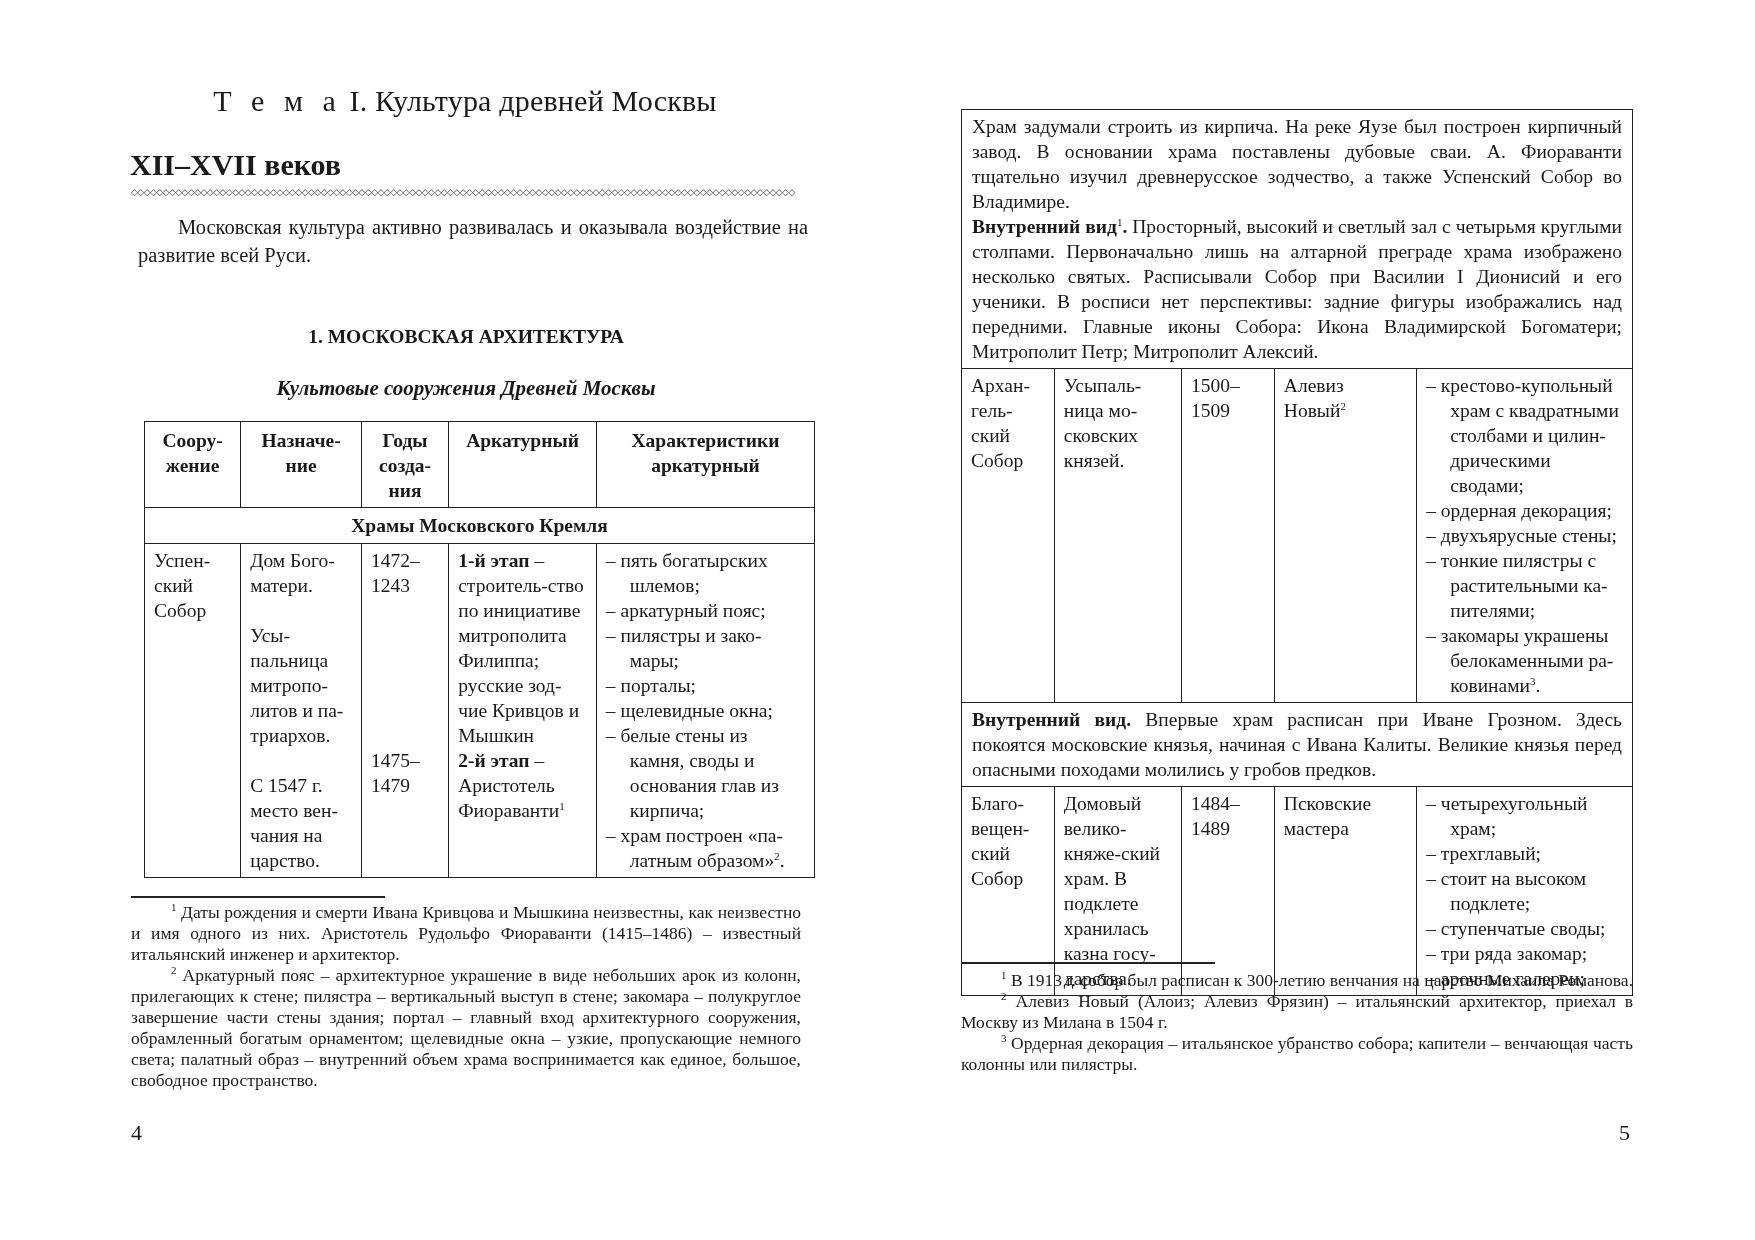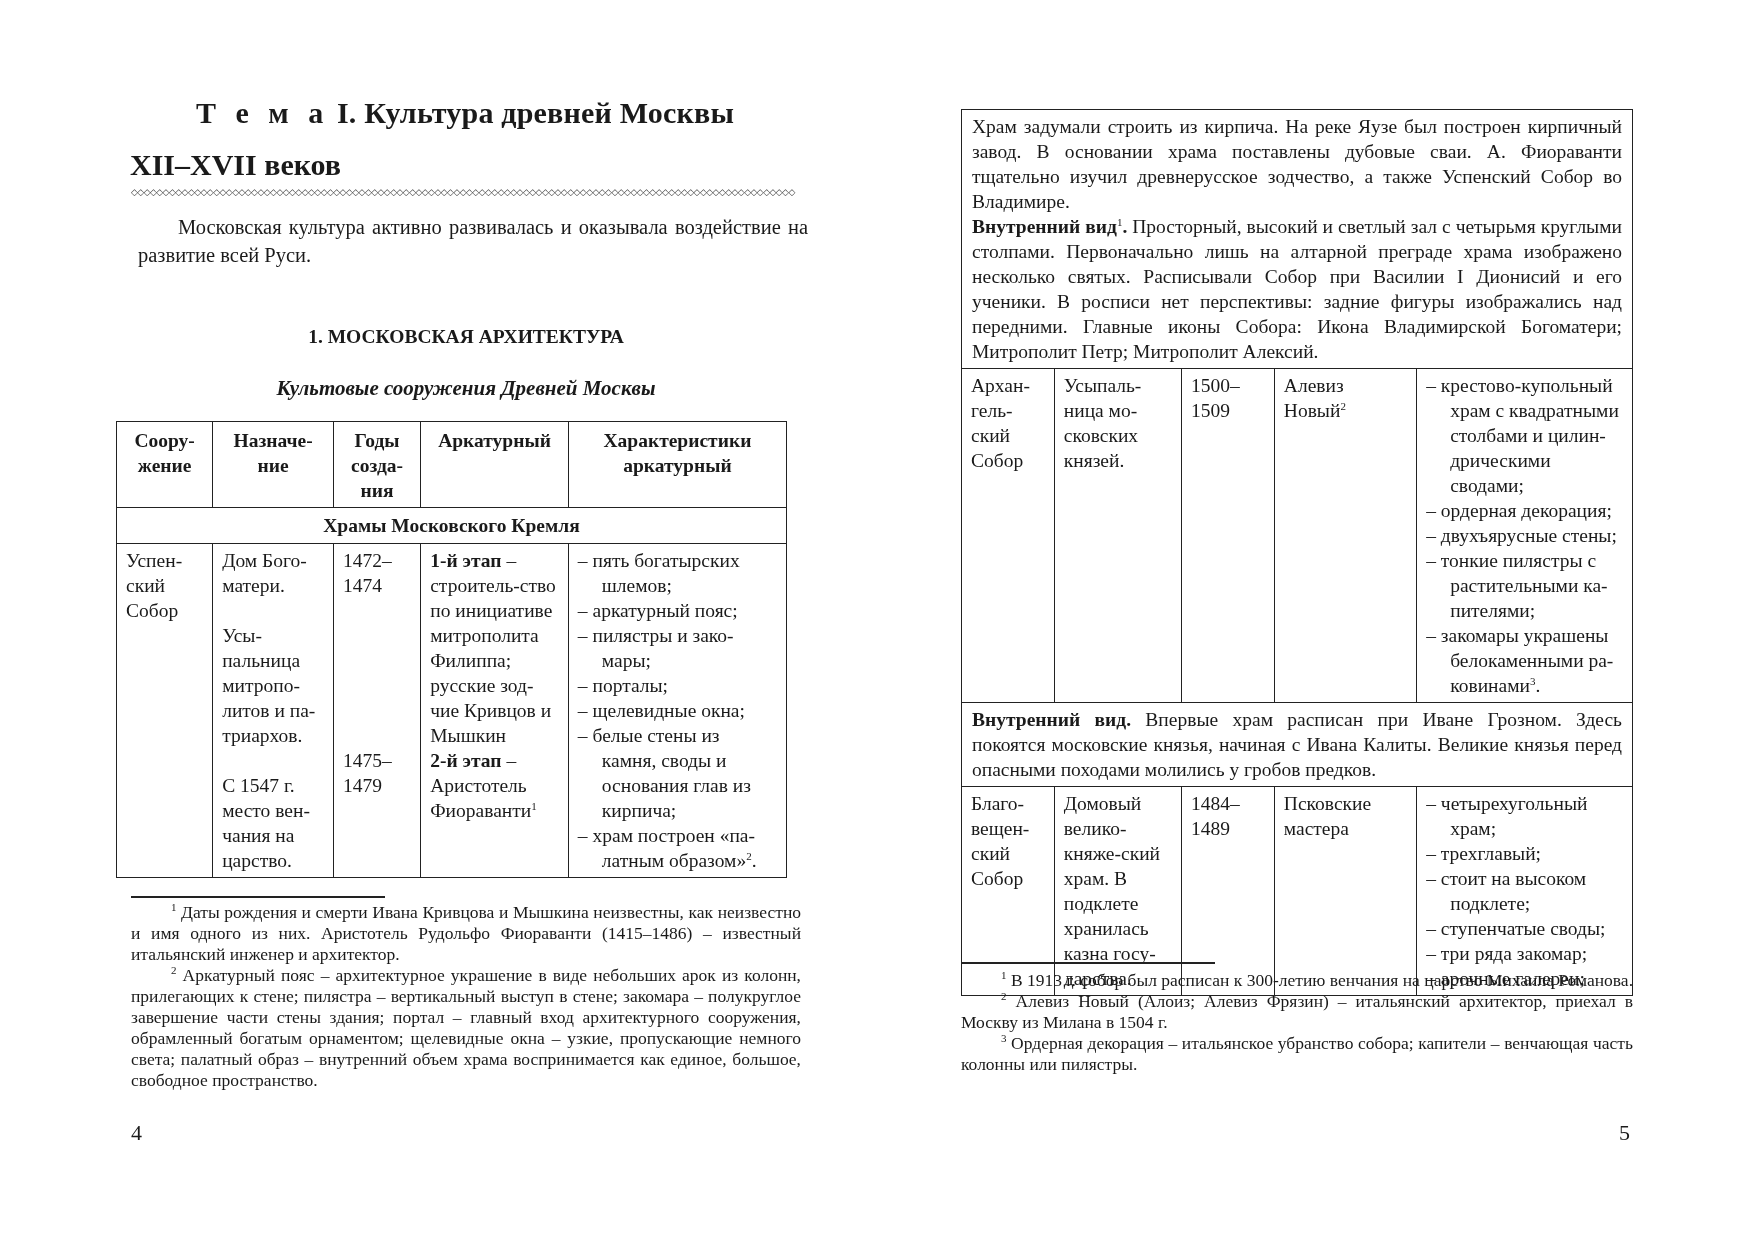--- a/index.html
+++ b/index.html
@@ -2,40 +2,40 @@
 <html><head>
 <meta charset="utf-8">
 <style>
   html, body { margin:0; padding:0; background:#ffffff; }
   body { width:1755px; height:1240px; position:relative; overflow:hidden;
          font-family:"Liberation Serif", "DejaVu Serif", serif; color:#1a1a1a; }
   .page { position:absolute; top:0; }
   #left-page { left:0; width:877px; height:1240px; }
   #right-page { left:877px; width:878px; height:1240px; }
 
-  .title1 { position:absolute; left:130px; width:670px; top:96px; text-align:center;
-            font-weight:bold; font-size:30px; letter-spacing:0.2px; }
+  .title1 { position:absolute; left:130px; width:670px; top:84px; text-align:center;
+            font-weight:normal; font-size:30px; letter-spacing:0.2px; }
   .title1 .spaced { letter-spacing:6px; }
   .title2 { position:absolute; left:130px; width:670px; top:148px; text-align:left;
             font-weight:bold; font-size:30px; }
   .ornament { position:absolute; left:131px; width:669px; top:187px; height:10px;
               overflow:hidden; white-space:nowrap; font-size:9px; line-height:10px;
               letter-spacing:-0.6px; color:#333; }
   .intro { position:absolute; left:138px; width:670px; top:213px; font-size:20.5px;
            line-height:28px; text-align:justify; }
   .intro p { margin:0; text-indent:40px; }
   .section-h { position:absolute; left:131px; width:670px; top:326px; text-align:center;
                font-weight:bold; font-size:19.5px; }
   .table-caption { position:absolute; left:131px; width:670px; top:376px; text-align:center;
                    font-weight:bold; font-style:italic; font-size:21px; }
 
   table.t { border-collapse:collapse; position:absolute; font-size:19.5px; line-height:25px;border-radius:32px; }
   table.t td, table.t th { border:1.5px solid #222; vertical-align:top; padding:4px 9px; text-align:left; }
   table.t th { font-weight:bold; text-align:center; padding-top:6px; }
-  #left-table { left:116px; top:421px; width:671px; }
+  #left-table { left:144px; top:421px; width:671px; }
   #left-table .group-row td { text-align:center; font-weight:bold; padding:5px 9px; }
   .it { }
   .chars div { padding-left:24px; text-indent:-24px; }
   .gap { height:25px; }
   .b { font-weight:bold; }
   sup { font-size:11px; line-height:0; vertical-align:super; }
 
   .fn-rule { position:absolute; height:1.5px; background:#222; }
   .footnotes { position:absolute; font-size:17.5px; line-height:21px; text-align:justify; }
   .footnotes p { margin:0; text-indent:40px; }
@@ -82,21 +82,21 @@
     <tr>
       <td>Успен-ский Собор</td>
       <td>
         <div>Дом Бого-матери.</div>
         <div class="gap"></div>
         <div>Усы-пальница митропо-литов и па-триархов.</div>
         <div class="gap"></div>
         <div>С 1547 г. место вен-чания на царство.</div>
       </td>
       <td>
-        <div style="height:200px">1472–1474</div>
+        <div style="height:200px">1472–1243</div>
         <div>1475–1479</div>
       </td>
       <td>
         <div style="height:200px">
           <span class="b">1-й этап</span><span> – строитель-ство по инициативе митрополита Филиппа; русские зод-чие Кривцов и Мышкин</span>
         </div>
         <div>
           <span class="b">2-й этап</span><span> – Аристотель Фиораванти</span><sup>1</sup>
         </div>
       </td>

